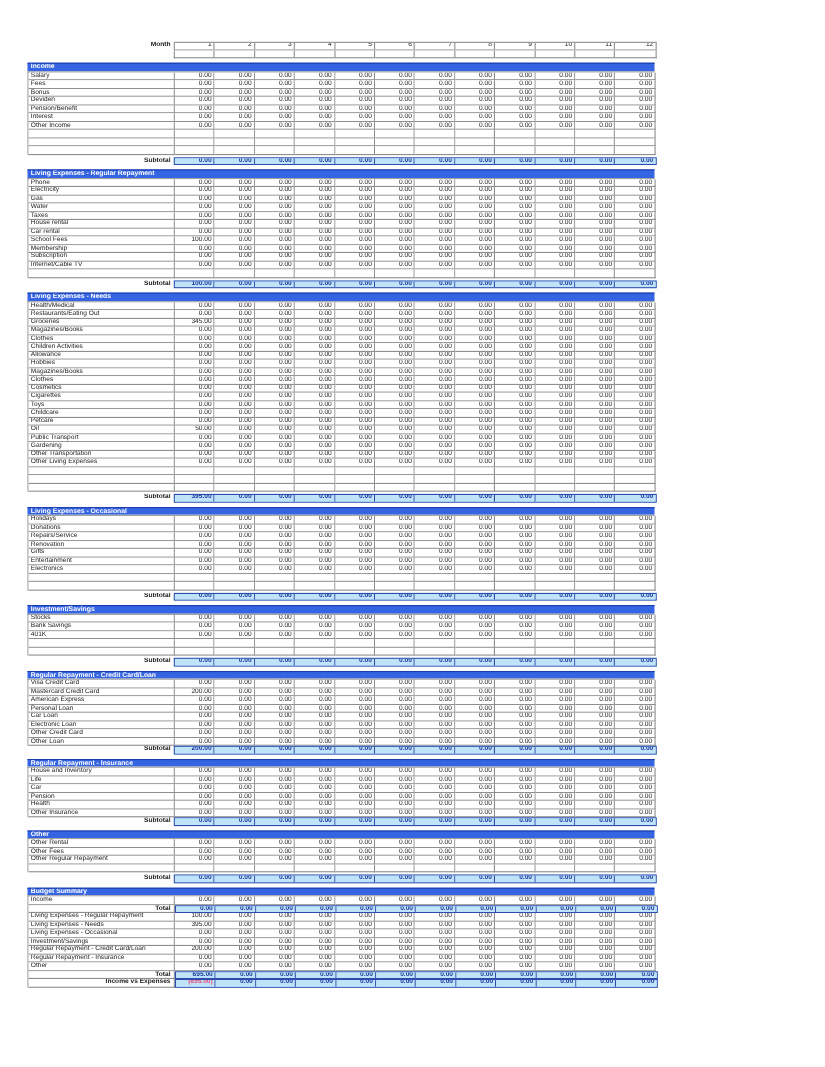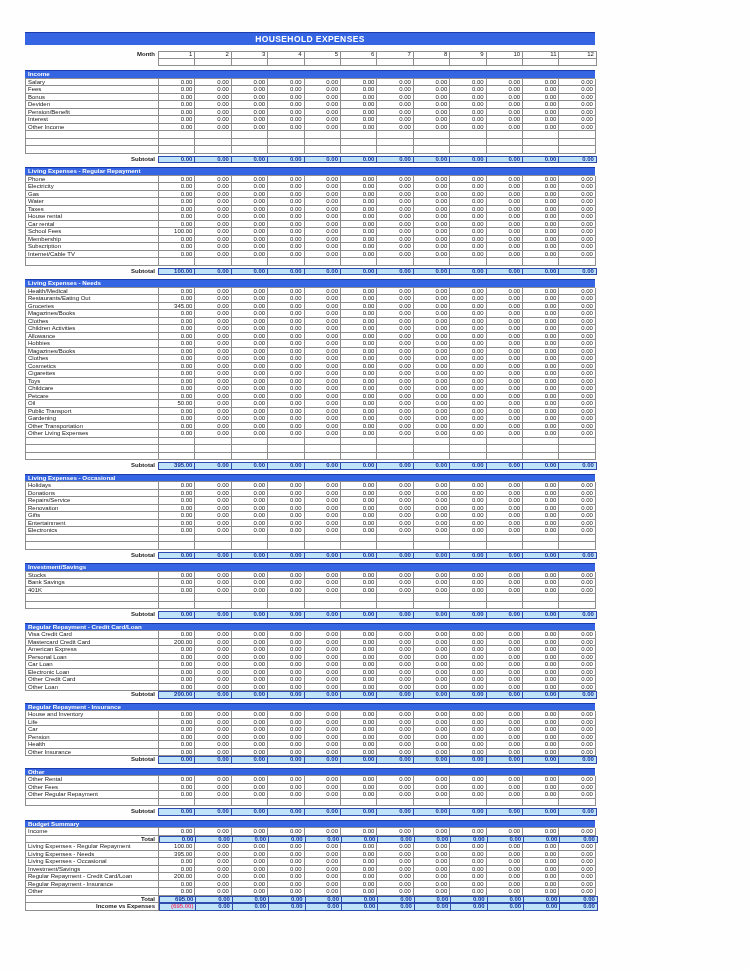--- a/index.html
+++ b/index.html
@@ -45,21 +45,20 @@
   .neg { color:#e8497a; }
   .nob { background:transparent; border:none; }
   .mlbl, .sublbl, .blab { font-weight:bold; text-align:right; padding-right:3px; }
   .subrow.gapped { margin-top:2px; }
 </style>
 </head>
 <body>
 
 <div class="page">
   <div class="sheet">
-    <div class="title">HOUSEHOLD EXPENSES</div>
     <div class="gap6"></div>
     <div id="sheet">
         <div class="row">
           <div class="lbl mlbl nob">Month</div>
           <div class="band">
             <div class="vc">1</div>
             <div class="vc">2</div>
             <div class="vc">3</div>
             <div class="vc">4</div>
             <div class="vc">5</div>

